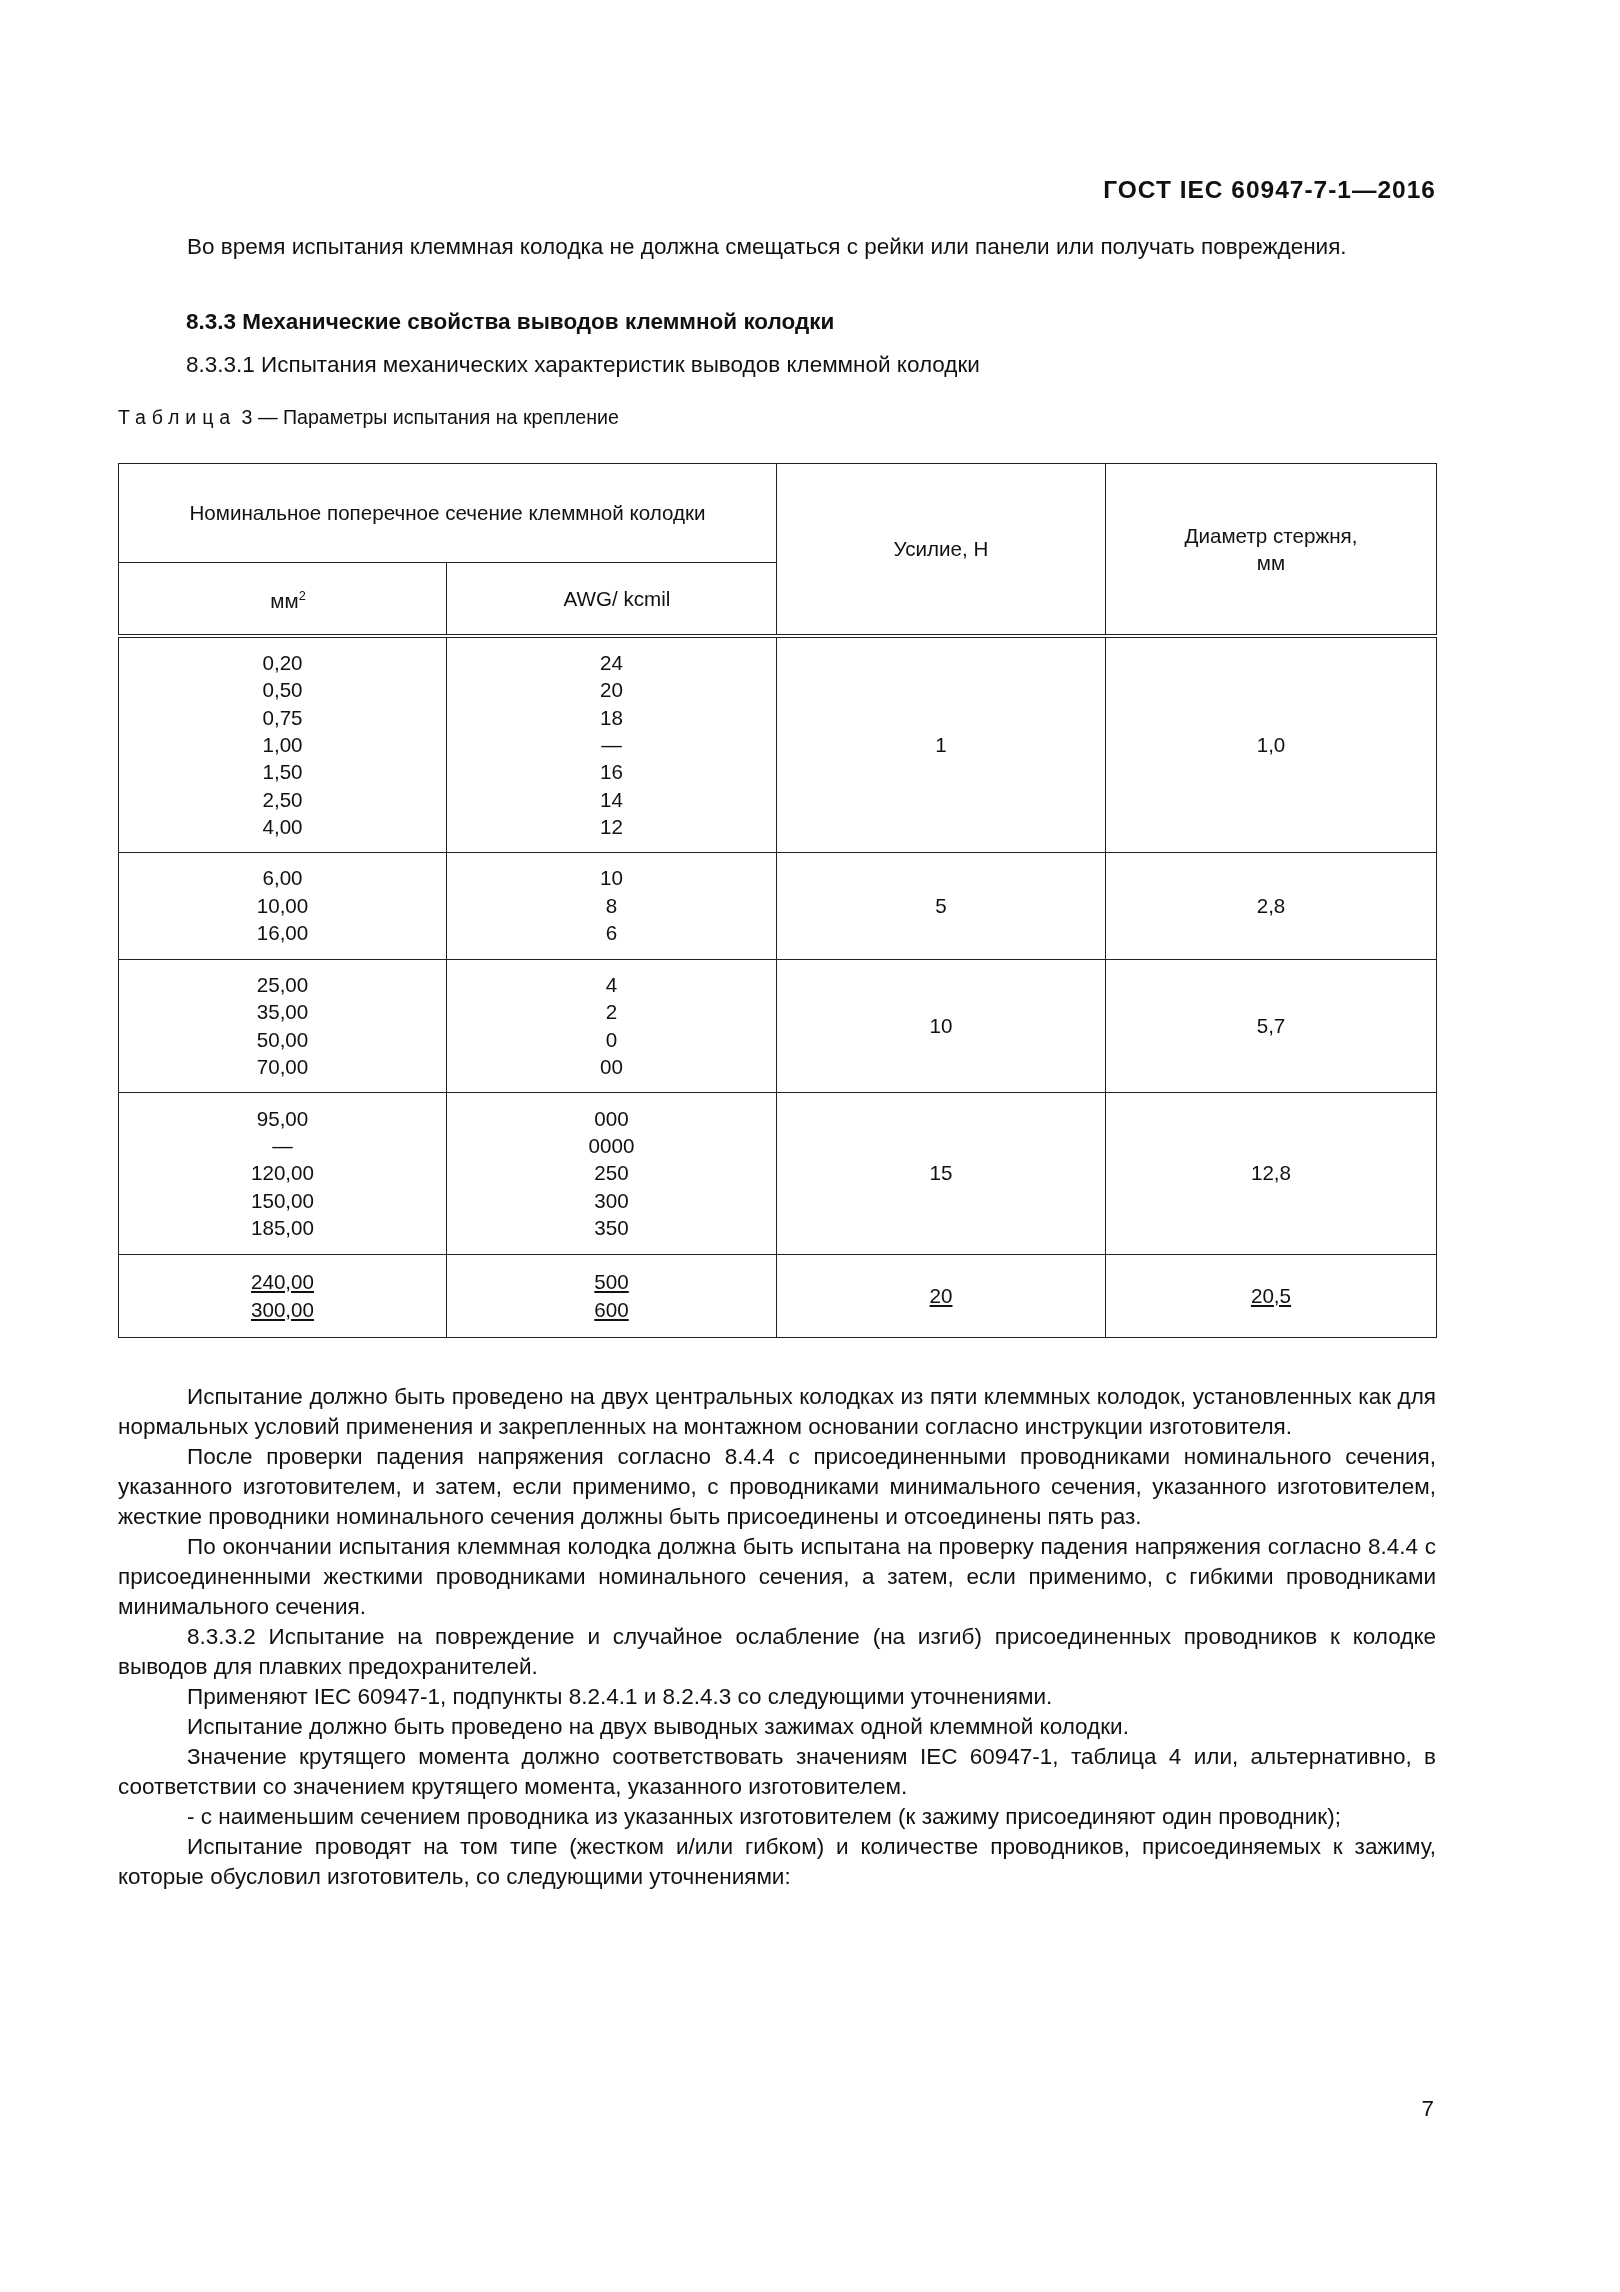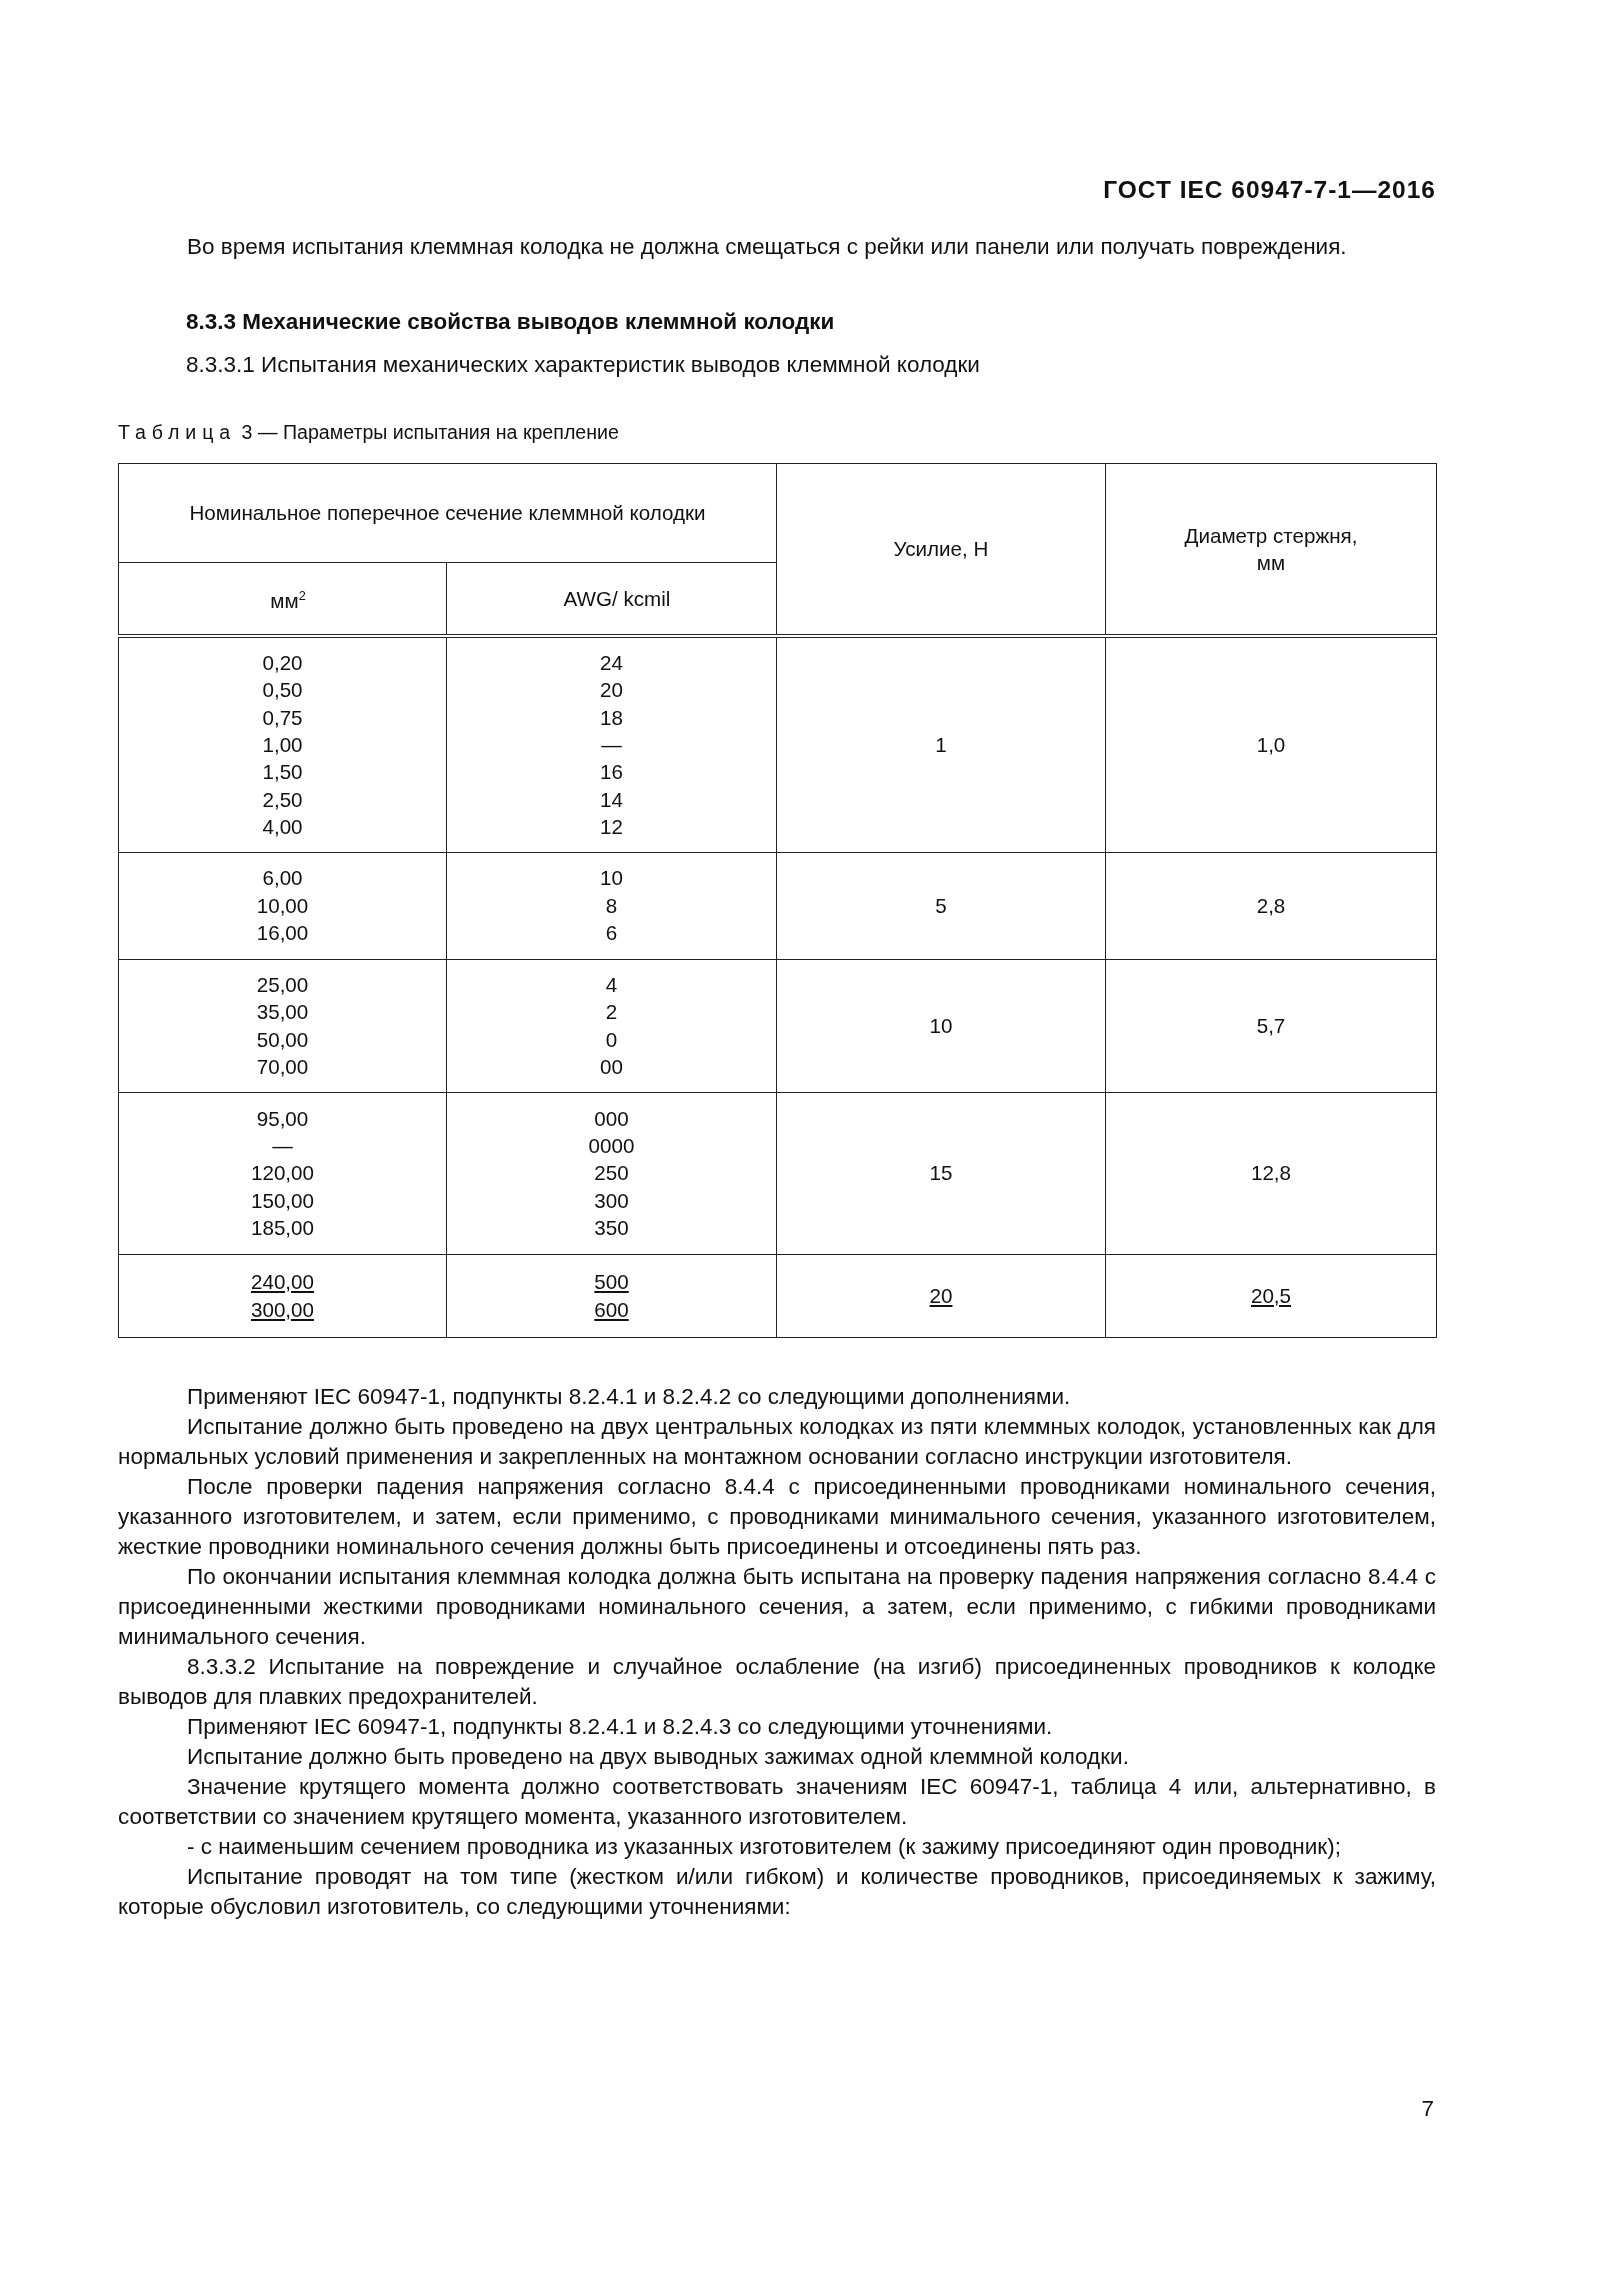--- a/index.html
+++ b/index.html
@@ -28,21 +28,21 @@
 <body>
 
 <div class="abs hdr">ГОСТ IEC 60947-7-1—2016</div>
 
 <div class="abs txt p ind" style="top:232px;">Во время испытания клеммная колодка не должна смещаться с рейки или панели или получать повреждения.</div>
 
 <div class="abs h3" style="left:186px; top:309px;">8.3.3  Механические свойства выводов клеммной колодки</div>
 
 <div class="abs p" style="left:186px; top:350px;">8.3.3.1 Испытания механических характеристик выводов клеммной колодки</div>
 
-<div class="abs cap" style="left:118px; top:421px;">
+<div class="abs cap" style="left:118px; top:406px;">
   <span class="sp">Таблица</span><span> 3 — Параметры испытания на крепление</span>
 </div>
 
 <table class="t">
   <colgroup>
     <col style="width:328px">
       <col style="width:330px">
       <col style="width:329px">
       <col style="width:331px">
   </colgroup>
@@ -137,21 +137,20 @@
           <div>500</div>
           <div>600</div>
         </td>
         <td>20</td>
         <td>20,5</td>
       </tr>
     </tbody>
 </table>
 
 <div id="body-text" class="abs txt" style="top:1382px;">
-    <div class="p ind">Применяют IEC 60947-1, подпункты 8.2.4.1 и 8.2.4.2 со следующими дополнениями.</div>
     <div class="p ind">Испытание должно быть проведено на двух центральных колодках из пяти клеммных колодок, установленных как для нормальных условий применения и закрепленных на монтажном основании согласно инструкции изготовителя.</div>
     <div class="p ind">После проверки падения напряжения согласно 8.4.4 с присоединенными проводниками номинального сечения, указанного изготовителем,  и затем, если применимо, с проводниками минимального сечения, указанного изготовителем, жесткие проводники номинального сечения должны быть присоединены и отсоединены пять раз.</div>
     <div class="p ind">По окончании испытания клеммная колодка должна быть испытана на проверку падения напряжения согласно 8.4.4 с присоединенными жесткими проводниками номинального сечения, а затем, если применимо, с гибкими проводниками минимального сечения.</div>
     <div class="p ind">8.3.3.2  Испытание на повреждение и случайное ослабление (на изгиб) присоединенных проводников к колодке выводов для плавких предохранителей.</div>
     <div class="p ind">Применяют IEC 60947-1, подпункты 8.2.4.1 и 8.2.4.3 со следующими уточнениями.</div>
     <div class="p ind">Испытание должно быть проведено на двух выводных зажимах одной клеммной колодки.</div>
     <div class="p ind">Значение крутящего момента должно соответствовать значениям IEC 60947-1, таблица 4 или, альтернативно, в соответствии со значением крутящего момента, указанного изготовителем.</div>
     <div class="p ind">-  с наименьшим сечением проводника из указанных изготовителем (к зажиму присоединяют один проводник);</div>
     <div class="p ind">Испытание проводят на том типе (жестком и/или гибком) и количестве проводников, присоединяемых к зажиму, которые обусловил изготовитель, со следующими уточнениями:</div>
   </div>

